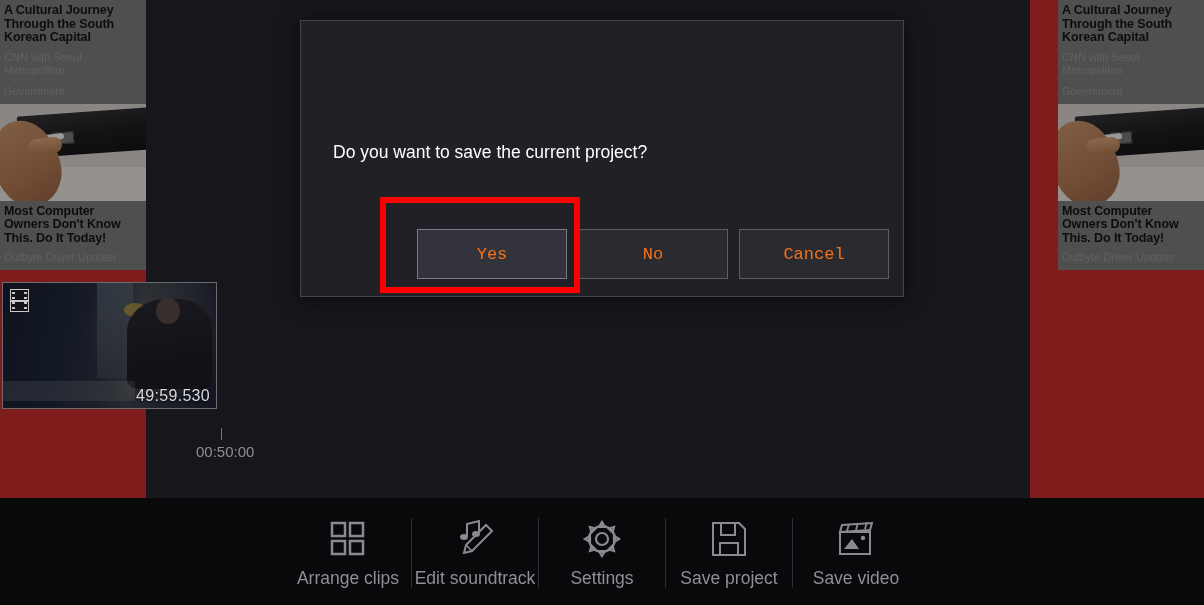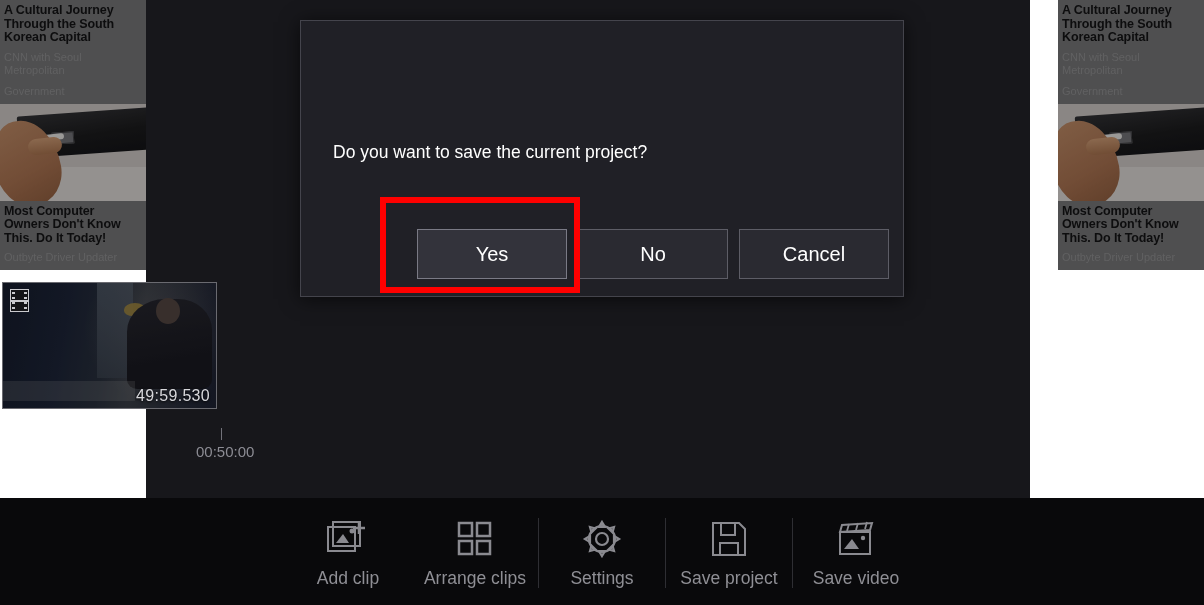--- a/index.html
+++ b/index.html
@@ -12,21 +12,21 @@
   #app {
     position: relative;
     width: 1204px; height: 605px;
     background: #111115;
   }
 
   
   .workspace {
     position: absolute;
     left: 0; top: 0; right: 0; bottom: 0;
-    background: #ffffff;
+    background: #7f1d1d;
   }
   .stage-backdrop {
     position: absolute;
     left: 146px; top: 0; width: 884px; height: 498px;
     background: #17171b;
   }
 
   
   .ad-panel {
     position: absolute;
@@ -269,23 +269,23 @@
     width: 604px;
     display: flex;
     justify-content: flex-start;
     padding-left: 116px;
     gap: 11px;
   }
   .dlg-btn {
     width: 150px; height: 50px;
     background: #2a2a31;
     border: 1px solid #5d5d66;
-    color: #ffffff;
-    font-size: 20px;
-    font-family: Liberation Sans, sans-serif;
+    color: #f97316;
+    font-size: 17px;
+    font-family: Liberation Mono, monospace;
     display: flex; align-items: center; justify-content: center;
     cursor: pointer;
   }
   .dlg-btn.focused {
     background: #33333b;
     border-color: #7a7a85;
   }
   .highlight-box {
     position: absolute;
     left: 380px; top: 197px;
@@ -371,45 +371,45 @@
       </div>
       <div class="time-marker">
         <div class="tick"></div>
         <div class="label">00:50:00</div>
       </div>
     </div>
   </div>
 
   <div class="toolbar">
 
-    <div class="tb-item">
-      <div class="tb-icon">
-        <svg width="42" height="38" viewBox="0 0 42 38">
-          <rect x="1" y="7" width="27" height="24" fill="none" stroke="#8a8a90" stroke-width="2"></rect>
-          <rect x="6" y="2" width="27" height="24" fill="none" stroke="#8a8a90" stroke-width="2"></rect>
-          <polygon points="9,23 16,14 22,23" fill="#8a8a90"></polygon>
-          <circle cx="25" cy="11" r="2.5" fill="#8a8a90"></circle>
-          <path d="M32 2 v12 M26 8 h12" stroke="#8a8a90" stroke-width="2.5" fill="none"></path>
-        </svg>
-      </div>
-      <div class="tb-label">Add clip</div>
-    </div>
 
     <div class="tb-item">
       <div class="tb-icon">
         <svg width="40" height="38" viewBox="0 0 40 38">
           <rect x="4" y="3" width="13" height="13" fill="none" stroke="#8a8a90" stroke-width="2.5"></rect>
           <rect x="22" y="3" width="13" height="13" fill="none" stroke="#8a8a90" stroke-width="2.5"></rect>
           <rect x="4" y="21" width="13" height="13" fill="none" stroke="#8a8a90" stroke-width="2.5"></rect>
           <rect x="22" y="21" width="13" height="13" fill="none" stroke="#8a8a90" stroke-width="2.5"></rect>
         </svg>
       </div>
       <div class="tb-label">Arrange clips</div>
     </div>
 
+    <div class="tb-item sep">
+      <div class="tb-icon">
+        <svg width="44" height="40" viewBox="0 0 44 40">
+          <path d="M14 17 v-12 l12 -3 v12" fill="none" stroke="#8a8a90" stroke-width="2"></path>
+          <ellipse cx="11" cy="18" rx="4" ry="3" fill="#8a8a90"></ellipse>
+          <ellipse cx="23" cy="15" rx="4" ry="3" fill="#8a8a90"></ellipse>
+          <path d="M33 6 l6 6 l-20 20 l-8 2 l2 -8 z" fill="none" stroke="#8a8a90" stroke-width="2"></path>
+          <path d="M13 26 l6 6" stroke="#8a8a90" stroke-width="1.6"></path>
+        </svg>
+      </div>
+      <div class="tb-label">Edit soundtrack</div>
+    </div>
 
     <div class="tb-item sep">
       <div class="tb-icon">
         <svg width="42" height="40" viewBox="0 0 42 40">
           <g fill="none" stroke="#8a8a90" stroke-width="2.2">
             <circle cx="21" cy="20" r="6"></circle>
             <path d="M21 3 l3 5 h-6 z M21 37 l3 -5 h-6 z M4 20 l5 -3 v6 z M38 20 l-5 -3 v6 z
                      M9 8 l5.5 1.5 l-4 4 z M33 32 l-5.5 -1.5 l4 -4 z
                      M33 8 l-1.5 5.5 l-4 -4 z M9 32 l1.5 -5.5 l4 4 z"></path>
             <circle cx="21" cy="20" r="13"></circle>

